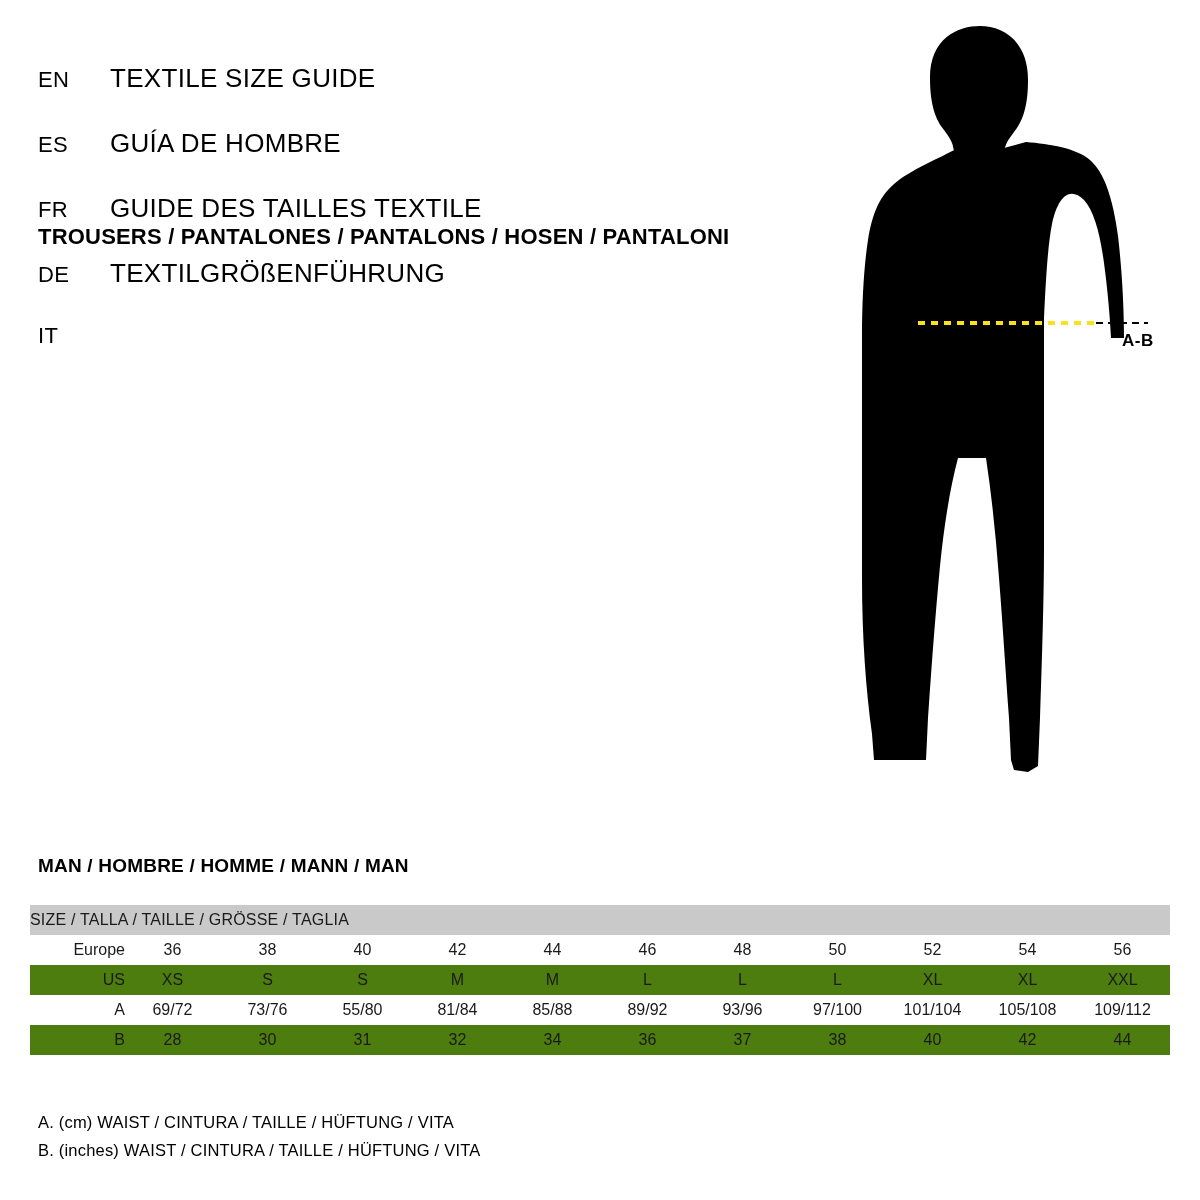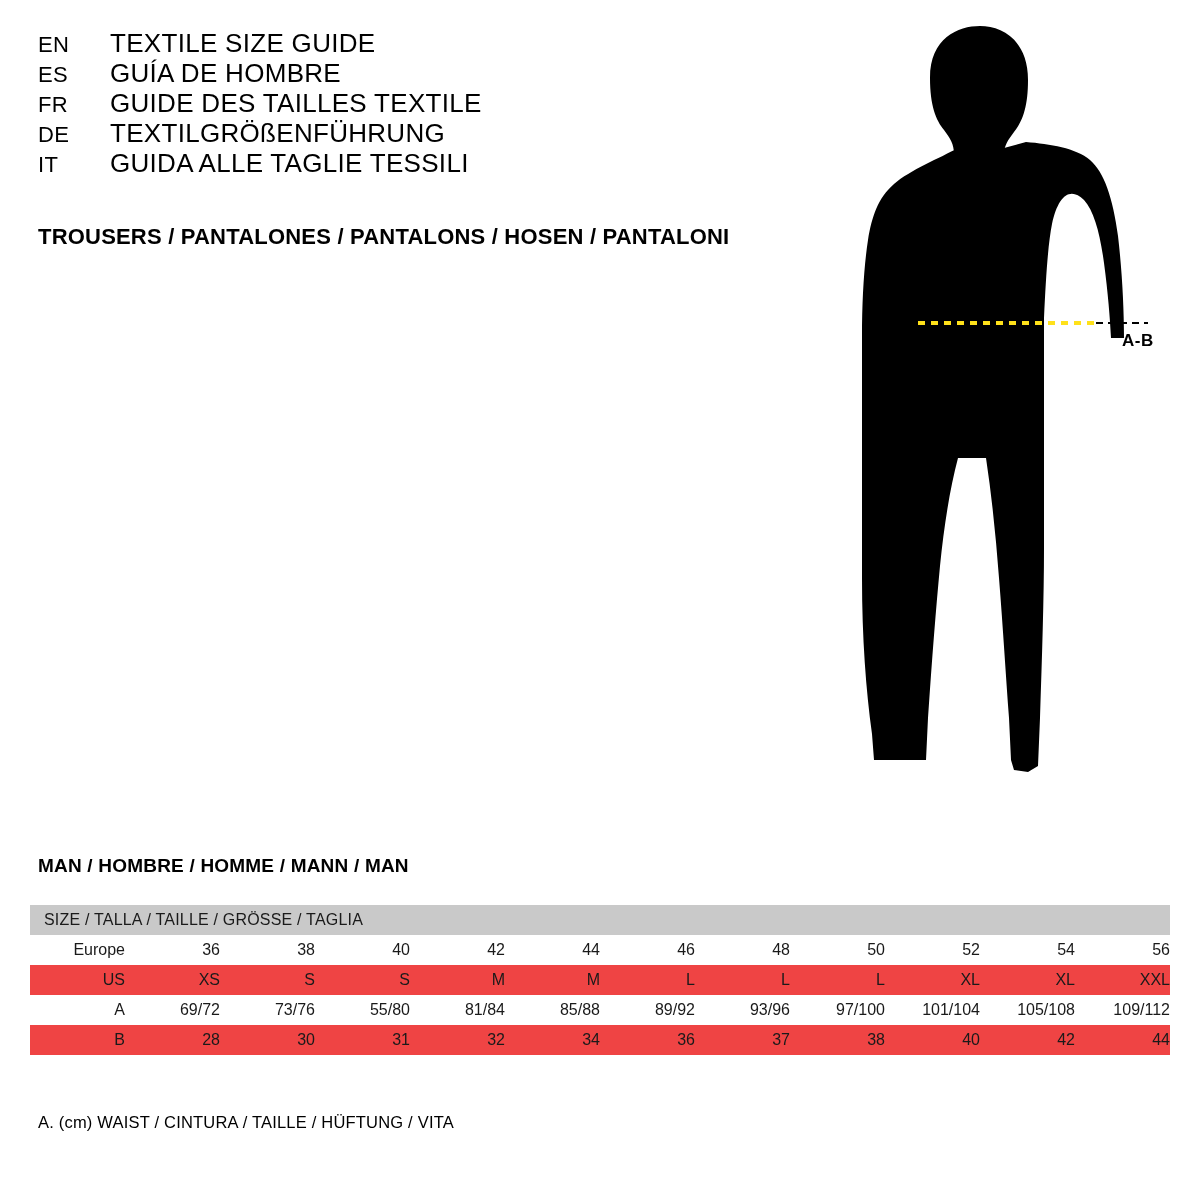--- a/index.html
+++ b/index.html
@@ -20,20 +20,21 @@
   #lang-block {
     position: absolute;
     left: 38px;
     top: 28px;
     width: 760px;
   }
   .lang-row {
     display: flex;
     align-items: baseline;
     height: 30px;
+    margin-top: 35px;
   }
   .lang-code {
     width: 72px;
     font-size: 22px;
     letter-spacing: 0.3px;
   }
   .lang-text {
     font-size: 26px;
     letter-spacing: 0.3px;
     white-space: nowrap;
@@ -83,32 +84,31 @@
     left: 30px;
     top: 905px;
     width: 1140px;
     border-collapse: collapse;
     table-layout: fixed;
   }
   #size-table td, #size-table th {
     height: 30px;
     font-size: 16px;
     font-weight: normal;
-    text-align: right;
+    text-align: center;
     padding: 0;
     color: #1a1a1a;
   }
   #size-table tr.header-row td {
     background: #c9c9c9;
     text-align: left;
-    padding-left: 14px;
     font-size: 16px;
     letter-spacing: 0.2px;
   }
-  #size-table tr.row-alt td { background: #ef4444; }
+  #size-table tr.row-alt td { background: #4d7c0f; }
   #size-table tr.row-plain td { background: #ffffff; }
   #size-table td.label-cell {
     text-align: right;
     padding-left: 14px;
     width: 175px;
   }
 
   
   #footnotes {
     position: absolute;
@@ -137,21 +137,20 @@
   <div class="lang-row">
     <div class="lang-code">FR</div>
     <div class="lang-text">GUIDE DES TAILLES TEXTILE</div>
   </div>
   <div class="lang-row">
     <div class="lang-code">DE</div>
     <div class="lang-text">TEXTILGRÖßENFÜHRUNG</div>
   </div>
   <div class="lang-row">
     <div class="lang-code">IT</div>
-    <div class="lang-text">GUIDA ALLE TAGLIE TESSILI</div>
   </div>
 </div>
 
 <div id="garment-title">TROUSERS / PANTALONES / PANTALONS / HOSEN / PANTALONI</div>
 
 <div id="figure-wrap">
   <svg id="figure-svg" width="400" height="770" viewBox="0 0 400 770">
 
     <path fill="#000000" d="M140 60 C140 20 168 8 190 8 C212 8 238 22 238 62 C238 90 232 104 224 114 C218 122 214 128 214 136 L164 136 C164 126 160 120 154 112 C146 102 140 88 140 60 Z"></path>
 
@@ -267,13 +266,14 @@
       <td>38</td>
       <td>40</td>
       <td>42</td>
       <td>44</td>
     </tr>
   </tbody>
 </table>
 
 <div id="footnotes">
   <div class="footnote">A. (cm) WAIST / CINTURA / TAILLE / HÜFTUNG / VITA</div>
+  <div class="footnote">B. (inches) WAIST / CINTURA / TAILLE / HÜFTUNG / VITA</div>
 </div>
 
 </body></html>

